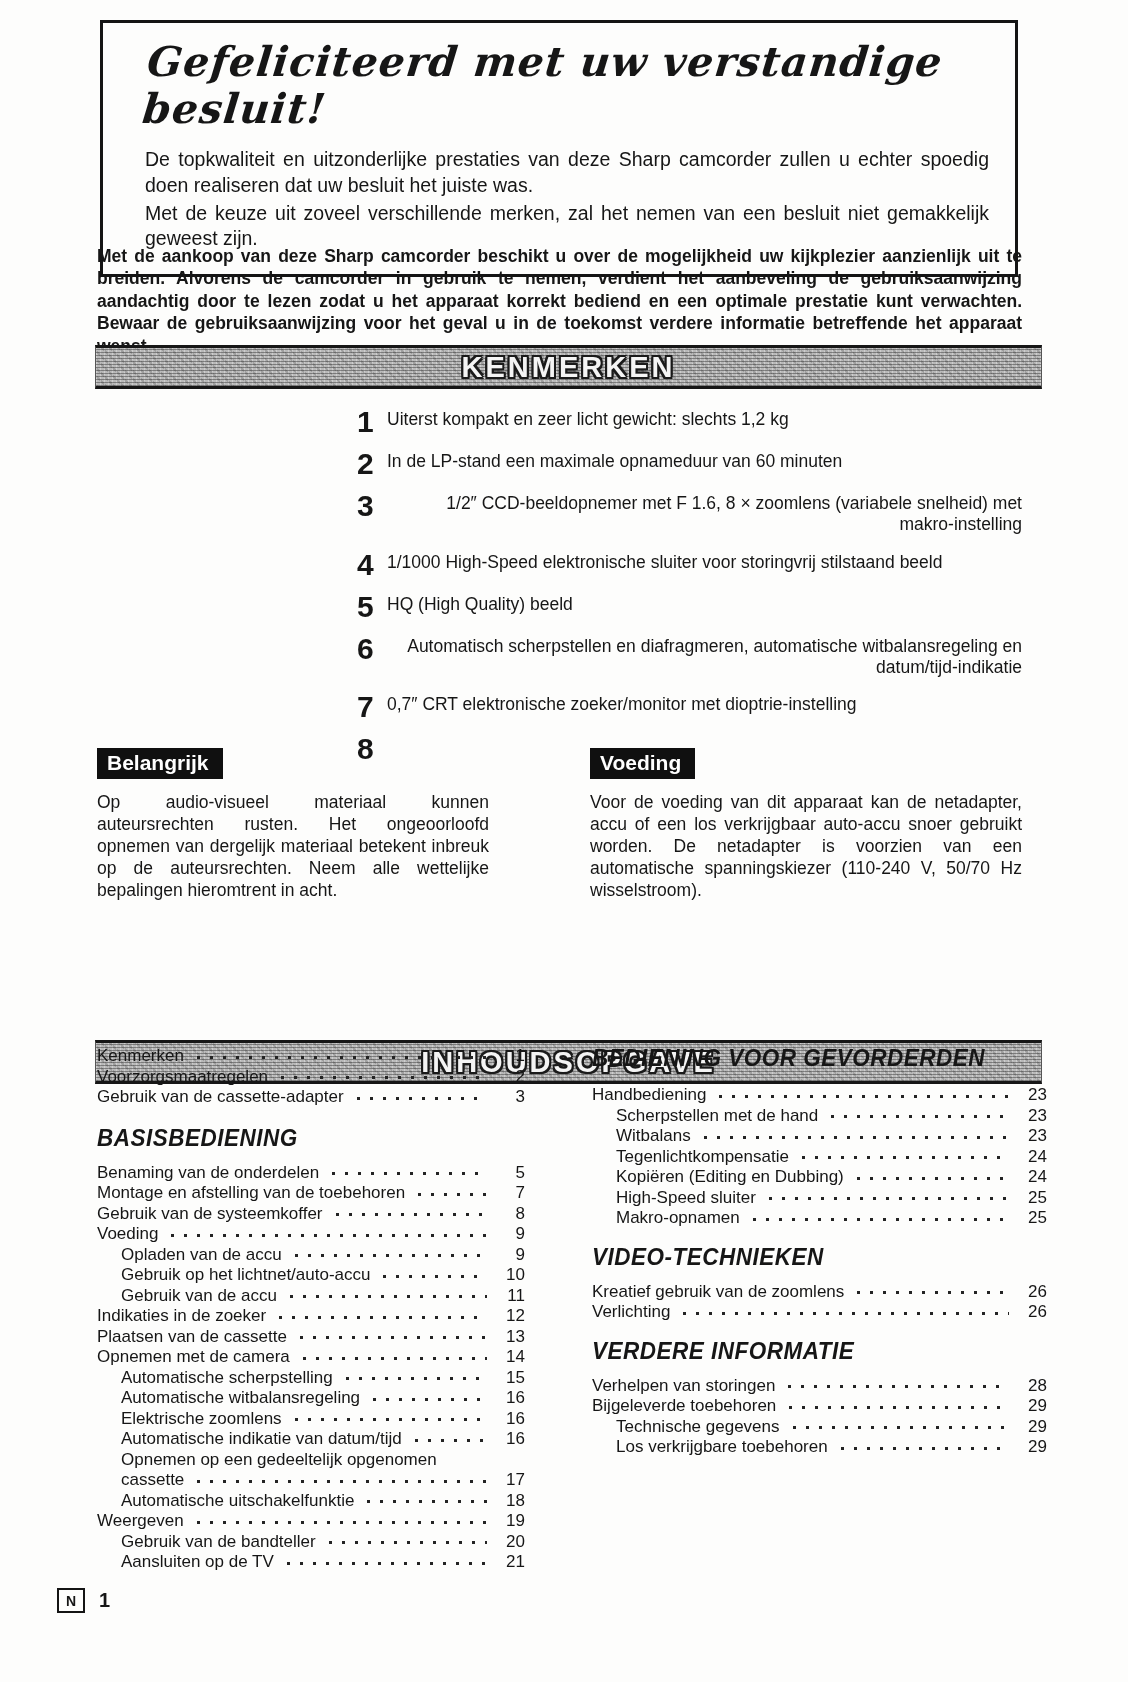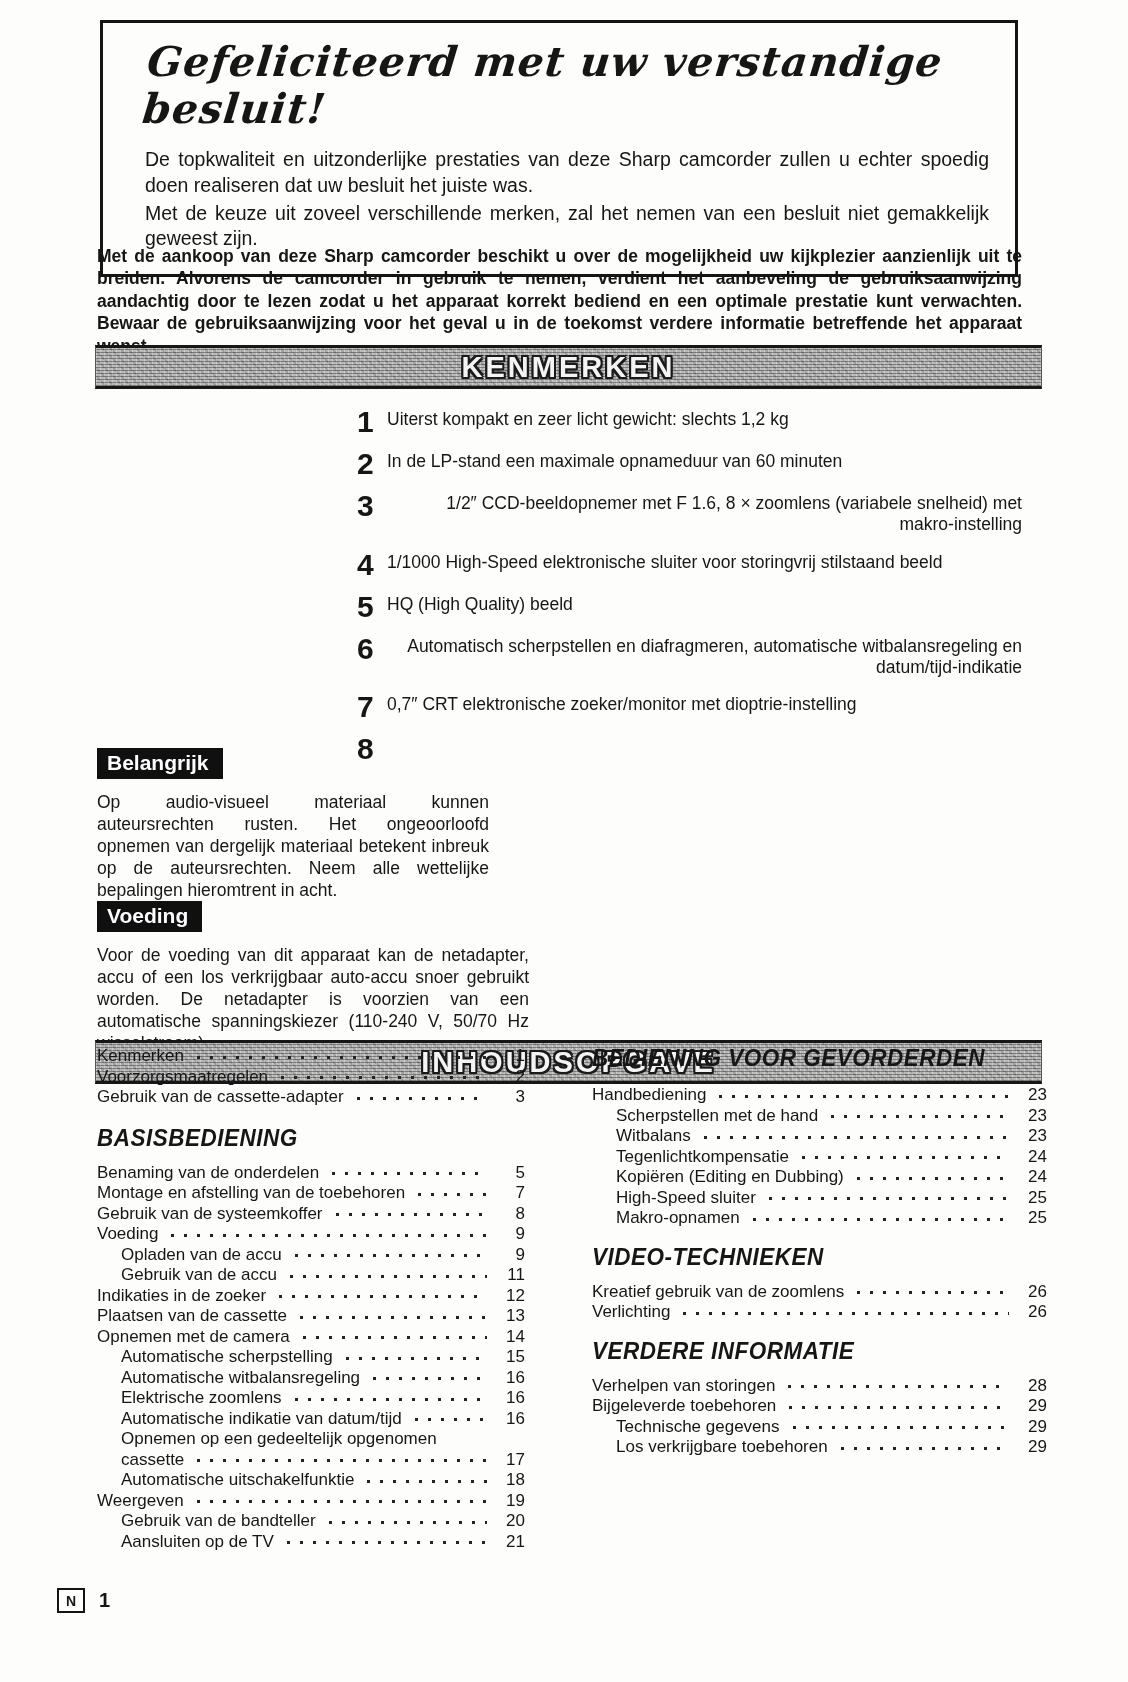--- a/index.html
+++ b/index.html
@@ -77,21 +77,21 @@
     width:30px;flex:0 0 30px;
     font-weight:bold;font-size:30px;line-height:.9;
     letter-spacing:-1px;
   }
   .feature-text{
     font-size:17.5px;line-height:1.22;
     padding-top:1px;
     text-align:right;
   }
   
-  .midcols{position:absolute;left:97px;top:748px;width:925px;display:flex;flex-direction:column;}
+  .midcols{position:absolute;left:97px;top:748px;width:925px;display:flex;}
   .midcol-left{width:392px;margin-right:101px;}
   .midcol-right{width:432px;}
   .black-label{
     display:inline-block;
     background:#101010;color:#fff;
     font-weight:bold;font-size:21px;
     padding:3px 14px 4px 10px;
     margin-bottom:12px;
   }
   .midcol-body{
@@ -238,20 +238,25 @@
           <span class="toc-label">Voeding</span>
           <span class="toc-dots"></span>
           <span class="toc-page">9</span>
         </div>
         <div class="toc-row toc-indent-1">
           <span class="toc-label">Opladen van de accu</span>
           <span class="toc-dots"></span>
           <span class="toc-page">9</span>
         </div>
         <div class="toc-row toc-indent-1">
+          <span class="toc-label">Gebruik op het lichtnet/auto-accu</span>
+          <span class="toc-dots"></span>
+          <span class="toc-page">10</span>
+        </div>
+        <div class="toc-row toc-indent-1">
           <span class="toc-label">Gebruik van de accu</span>
           <span class="toc-dots"></span>
           <span class="toc-page">11</span>
         </div>
         <div class="toc-row">
           <span class="toc-label">Indikaties in de zoeker</span>
           <span class="toc-dots"></span>
           <span class="toc-page">12</span>
         </div>
         <div class="toc-row">

